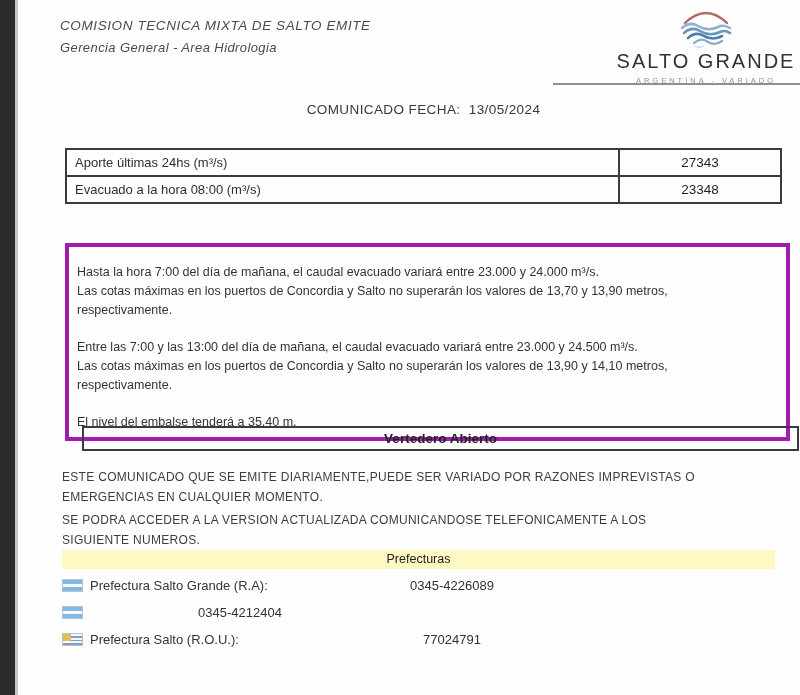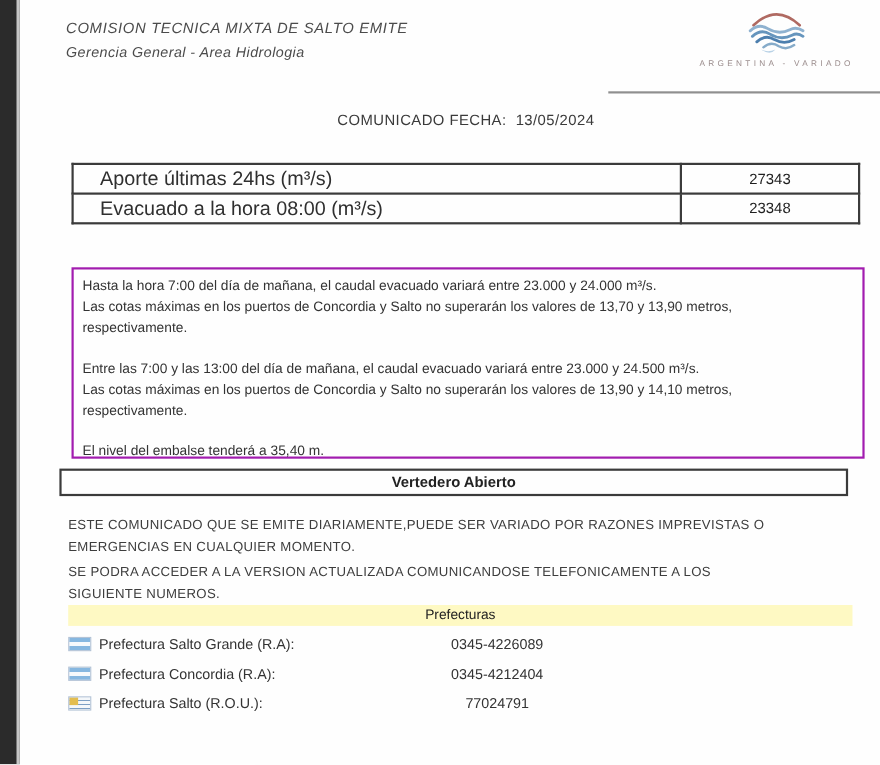--- a/index.html
+++ b/index.html
@@ -24,36 +24,36 @@
   .title{
     position:absolute;left:65px;top:102px;width:717px;text-align:center;
     font-size:13.5px;letter-spacing:0.4px;color:#3a3a3a;white-space:pre;
   }
   
   table.summary{
     position:absolute;left:65px;top:148px;width:717px;
     border-collapse:collapse;table-layout:fixed;
   }
   table.summary td{
-    border:2px solid #3b3b3b;height:25px;font-size:18px;color:#2f2f2f;
-    padding:0 0 0 24px;vertical-align:middle;
+    border:2px solid #3b3b3b;height:25px;font-size:13px;color:#2f2f2f;
+    padding:0 0 0 8px;vertical-align:middle;
   }
   table.summary td.val{
     width:160px;text-align:center;font-weight:normal;padding:0;font-size:13.5px;color:#1f1f1f;
   }
   
   .notice-box{
     position:absolute;left:65px;top:243px;width:701px;height:158px;
-    border:2px solid #a21caf;padding:6px 8px;font-size:12.5px;line-height:19px;color:#333;
+    border:4px solid #a21caf;padding:16px 8px;font-size:12.5px;line-height:19px;color:#333;
   }
   .notice-box p{margin:0 0 18px 0;white-space:pre-line;}
   .notice-box p:last-child{margin:0;}
   
   .vertedero{
-    position:absolute;left:54px;top:426px;width:713px;height:21px;
+    position:absolute;left:82px;top:426px;width:713px;height:21px;
     border:2px solid #3b3b3b;text-align:center;line-height:21px;
     font-weight:bold;font-size:13.5px;color:#222;
   }
   
   .note{
     position:absolute;left:62px;width:720px;margin:0;
     font-size:12px;line-height:20px;letter-spacing:0.3px;color:#3d3d3d;white-space:pre-line;
   }
   .note1{top:467px;}
   .note2{top:510px;}
@@ -88,20 +88,21 @@
     <span>
       <svg width="60" height="46" viewBox="0 0 60 46" xmlns="http://www.w3.org/2000/svg">
         <path d="M9 19 Q30 -1 51 19" fill="none" stroke="#b06a62" stroke-width="2.4" stroke-linecap="round"></path>
         <path d="M6 24 q8 -7 16 -2 q10 6 20 1 q6 -3 12 1" fill="none" stroke="#8fb2d0" stroke-width="2.6" stroke-linecap="round"></path>
         <path d="M8 29 q8 -7 16 -2 q10 6 20 1 q5 -2.5 10 1" fill="none" stroke="#6695bd" stroke-width="2.6" stroke-linecap="round"></path>
         <path d="M12 34 q8 -7 16 -2 q9 5 18 0" fill="none" stroke="#4d7fae" stroke-width="2.6" stroke-linecap="round"></path>
         <path d="M18 39 q7 -6 14 -1 q7 4 14 -1" fill="none" stroke="#86abc9" stroke-width="2.2" stroke-linecap="round"></path>
         <path d="M16 41 q6 3 13 0 q-5 6 -13 0" fill="#b9d2e6"></path>
       </svg>
     </span>
+    <div class="logo-title">SALTO GRANDE</div>
     <div class="logo-sub">ARGENTINA - VARIADO</div>
   </div>
   <div class="logo-rule"></div>
 
   <div class="title">COMUNICADO FECHA:  13/05/2024</div>
 
   <table class="summary">
     <tbody>
       <tr>
         <td>Aporte últimas 24hs (m³/s)</td>
@@ -133,21 +134,20 @@
 
   <div class="pref-band">Prefecturas</div>
   <div class="pref-rows">
     <div class="pref-row">
       <span class="flag flag-ar"></span>
       <span class="pref-label">Prefectura Salto Grande (R.A):</span>
       <span class="pref-phone">0345-4226089</span>
     </div>
     <div class="pref-row">
       <span class="flag flag-ar"></span>
-      <span class="pref-label">Prefectura Concordia (R.A):</span>
       <span class="pref-phone">0345-4212404</span>
     </div>
     <div class="pref-row">
       <span class="flag flag-uy"></span>
       <span class="pref-label">Prefectura Salto (R.O.U.):</span>
       <span class="pref-phone">77024791</span>
     </div>
   </div>
 </div>
 

